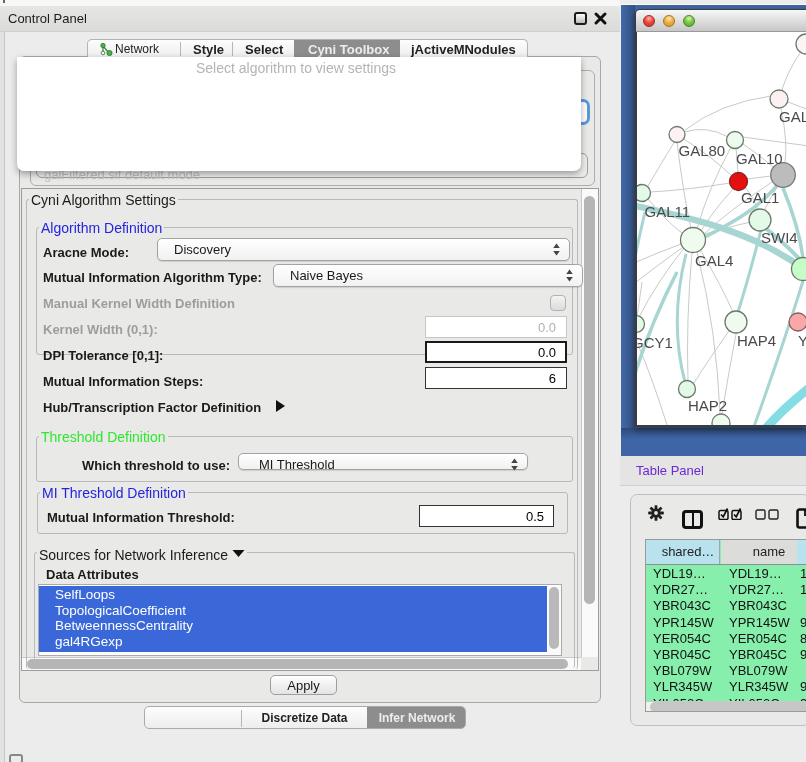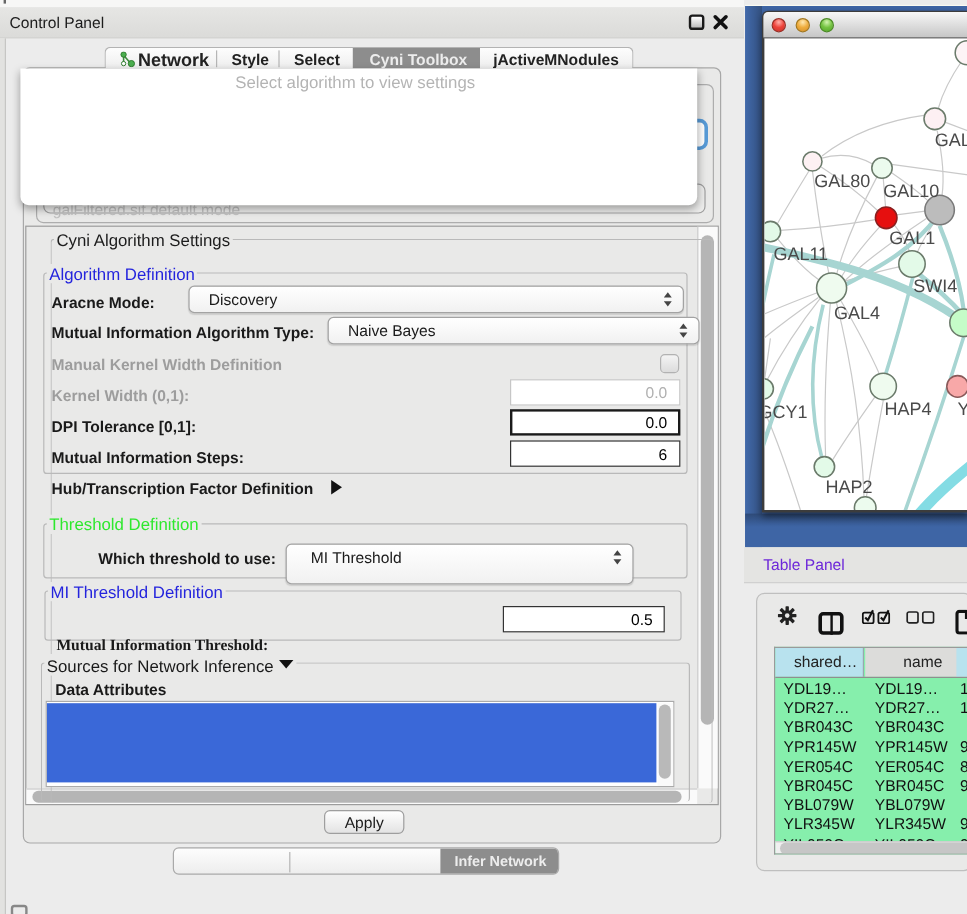--- a/index.html
+++ b/index.html
@@ -44,25 +44,25 @@
 
 <div class="abs" style="left:21px;top:188px;width:578px;height:483px;background:#e9e9e8;border:1px solid #9c9c9c;overflow:hidden;">
 </div>
 
 <div class="abs" style="left:581px;top:189px;width:17px;height:468px;background:#fafafa;border-left:1px solid #c9c9c9;"></div>
 <div class="abs" style="left:584px;top:196px;width:11px;height:408px;background:#b5b5b5;border-radius:6px;"></div>
 
 <div class="abs" style="left:22px;top:657px;width:559px;height:13px;background:#fafafa;border-top:1px solid #c9c9c9;"></div>
 <div class="abs" style="left:27px;top:659px;width:541px;height:10px;background:#b5b5b5;border-radius:5px;"></div>
 
-<div class="fieldset" style="left:42px;top:199px;width:552px;height:470px;border-bottom:none;">
+<div class="fieldset" style="left:26px;top:199px;width:552px;height:470px;border-bottom:none;">
   <div class="ftitle" style="left:2px;color:#1c1c1c;">Cyni Algorithm Settings</div>
 </div>
 
-<div class="fieldset" style="left:36px;top:227px;width:537px;height:168px;text-decoration:underline;">
+<div class="fieldset" style="left:36px;top:227px;width:537px;height:128px;text-decoration:underline;">
   <div class="ftitle" style="left:2px;color:#2424dd;">Algorithm Definition</div>
 </div>
 <div class="abs b13" style="left:43px;top:245px;">Aracne Mode:</div>
 <div class="combo" style="left:157px;top:238px;width:413px;height:23px;">
   <div class="ctext">Discovery</div>
   <svg class="carrows" width="8" height="13" viewBox="0 0 8 13">
       <path d="M4 0.5 L7.3 5 L0.7 5 Z" fill="#444"></path>
       <path d="M4 12.5 L7.3 8 L0.7 8 Z" fill="#444"></path>
     </svg>
 </div>
@@ -85,65 +85,67 @@
 
 <div class="abs b13" style="left:43px;top:400px;">Hub/Transcription Factor Definition</div>
 <svg class="abs" style="left:274px;top:399px;" width="12" height="14">
     <path d="M2 1 L11 7 L2 13 Z" fill="#111"></path>
   </svg>
 
 <div class="fieldset" style="left:36px;top:436px;width:537px;height:46px;">
   <div class="ftitle" style="left:2px;color:#2ee82e;">Threshold Definition</div>
 </div>
 <div class="abs b13" style="left:40px;top:458px;width:190px;text-align:right;">Which threshold to use:</div>
-<div class="combo" style="left:238px;top:453px;width:290px;height:34px;">
+<div class="combo" style="left:238px;top:453px;width:290px;height:17px;">
   <div class="ctext" style="left:20px;">MI Threshold</div>
   <svg class="carrows" width="8" height="13" viewBox="0 0 8 13">
       <path d="M4 0.5 L7.3 5 L0.7 5 Z" fill="#444"></path>
       <path d="M4 12.5 L7.3 8 L0.7 8 Z" fill="#444"></path>
     </svg>
 </div>
 
 <div class="fieldset" style="left:37px;top:492px;width:531px;height:42px;">
   <div class="ftitle" style="left:2px;color:#2424dd;">MI Threshold Definition</div>
 </div>
-<div class="abs b13" style="left:47px;top:530px;font-family:Liberation Serif, serif;">Mutual Information Threshold:</div>
+<div class="abs b13" style="left:47px;top:510px;">Mutual Information Threshold:</div>
 <div class="tfield" style="left:419px;top:505px;width:135px;height:22px;border:1px solid #333;color:#000;padding:3px 9px 0 0;">0.5</div>
 
 <div class="fieldset" style="left:34px;top:552px;width:541px;height:116px;border-bottom:none;">
   <div class="ftitle" style="left:2px;color:#1a1a1a;">Sources for Network Inference <span style="display:inline-block;vertical-align:2px;"><svg width="13" height="9">
           <path d="M0.5 1 L12.5 1 L6.5 8 Z" fill="#111"></path>
         </svg></span></div>
 </div>
 <div class="abs b13" style="left:46px;top:567px;">Data Attributes</div>
 
 <div class="abs" style="left:38px;top:584px;width:524px;height:72px;background:#fff;border:1px solid #aaa;overflow:hidden;">
   <div class="abs" style="left:0;top:1px;width:508px;height:66px;background:#3a68d8;"></div>
+  <div class="abs" style="left:16px;top:2px;font-size:13.5px;color:#fff;line-height:15.5px;">SelfLoops<br>TopologicalCoefficient<br>BetweennessCentrality<br>gal4RGexp</div>
   <div class="abs" style="left:509px;top:1px;width:15px;height:70px;background:#fafafa;"></div>
   <div class="abs" style="left:510px;top:2px;width:10px;height:62px;background:#b9b9b9;border-radius:5px;"></div>
 </div>
 
 <div class="abs" style="left:270px;top:675px;width:67px;height:20px;border:1px solid #9e9e9e;border-radius:5px;background:linear-gradient(#ffffff,#e3e3e3);text-align:center;font-size:13px;color:#1a1a1a;padding-top:2px;">Apply</div>
 
 <div class="abs" style="left:144px;top:706px;width:322px;height:23px;border:1px solid #a9a9a9;border-radius:5px;background:linear-gradient(#fdfdfd,#ededed);overflow:hidden;">
   <div class="abs" style="left:0;top:0;width:96px;height:23px;text-align:center;font-size:12px;font-weight:bold;color:#222;padding-top:20px;">Impute Data</div>
   <div class="abs" style="left:96px;top:3px;width:1px;height:17px;background:#b5b5b5;"></div>
+  <div class="abs" style="left:97px;top:0;width:125px;height:23px;text-align:center;font-size:12px;font-weight:bold;color:#222;padding-top:4px;">Discretize Data</div>
   <div class="abs" style="left:222px;top:0;width:100px;height:23px;background:#8d8d8d;text-align:center;font-size:12px;font-weight:bold;color:#ededed;padding-top:4px;">Infer Network</div>
 </div>
 
 <div class="abs" style="left:9px;top:754px;width:14px;height:10px;border:2px solid #888;border-radius:3px;"></div>
 
 <div class="abs" style="left:87px;top:39px;width:441px;height:18px;border:1px solid #b3b3b3;border-bottom:none;border-radius:5px 5px 0 0;background:linear-gradient(#fdfdfd,#eeeeee);overflow:hidden;">
   <svg class="abs" style="left:12px;top:3px;" width="13" height="13" viewBox="0 0 13 13">
     <path d="M3 3 L9 10 M3 3 L3 10" stroke="#3d8b3d" stroke-width="1.3" fill="none"></path>
     <circle cx="3" cy="2.5" r="2.2" fill="#4caf50" stroke="#2c7a2c" stroke-width="0.8"></circle>
     <circle cx="9.5" cy="10" r="2.6" fill="#4caf50" stroke="#2c7a2c" stroke-width="0.8"></circle>
     <circle cx="3" cy="10" r="1.8" fill="#fff" stroke="#2c7a2c" stroke-width="0.8"></circle>
   </svg>
-  <div class="abs" style="left:27px;top:2px;font-size:15px;font-weight:bold;color:#222;">Network</div>
+  <div class="abs" style="left:27px;top:2px;font-size:12px;font-weight:normal;color:#222;">Network</div>
   <div class="abs" style="left:92px;top:2px;width:1px;height:14px;background:#b5b5b5;"></div>
   <div class="abs" style="left:105px;top:2px;font-size:13px;font-weight:bold;color:#222;">Style</div>
   <div class="abs" style="left:144px;top:2px;width:1px;height:14px;background:#b5b5b5;"></div>
   <div class="abs" style="left:157px;top:2px;font-size:13px;font-weight:bold;color:#222;">Select</div>
   <div class="abs" style="left:206px;top:0;width:106px;height:18px;background:#8d8d8d;"></div>
   <div class="abs" style="left:220px;top:2px;font-size:13px;font-weight:bold;color:#ededed;">Cyni Toolbox</div>
   <div class="abs" style="left:323px;top:2px;font-size:13px;font-weight:bold;color:#222;">jActiveMNodules</div>
 </div>
 
 <div class="abs" style="left:17px;top:57px;width:564px;height:114px;background:#fff;border-radius:0 0 7px 7px;box-shadow:0 3px 7px rgba(0,0,0,0.35);">

